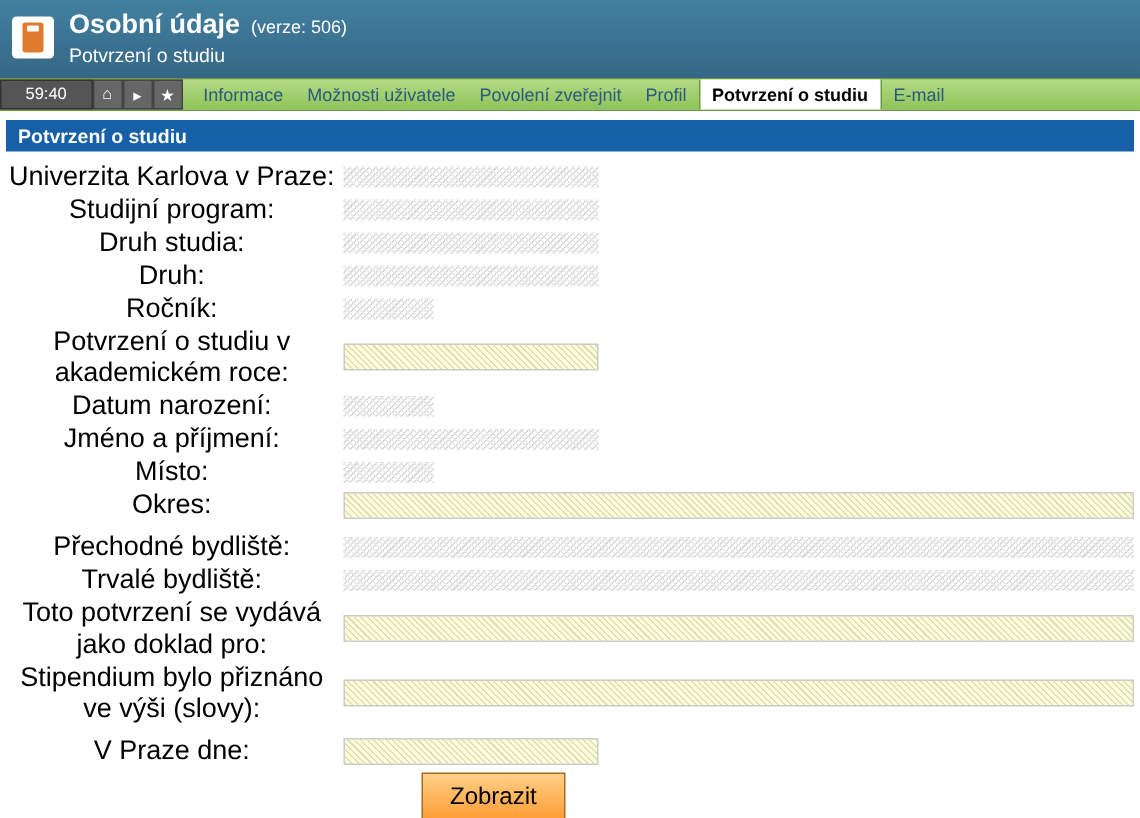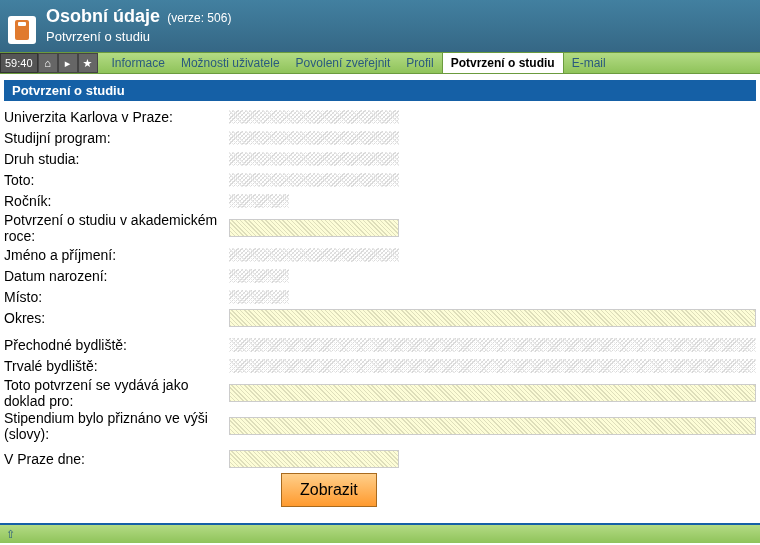--- a/index.html
+++ b/index.html
@@ -8,21 +8,21 @@
     font-size: 12px;
     background: #fff;
     width: 760px;
   }
   .header {
     background: #3a6f8f;
     background: linear-gradient(to bottom, #4280a0 0%, #356785 100%);
     color: #fff;
     padding: 6px 20px 8px 8px;
     display: flex;
-    align-items: flex-end;
+    align-items: center;
   }
   .header-icon {
     width: 28px;
     height: 28px;
     background: #fff;
     border-radius: 3px;
     margin-right: 10px;
     display: flex;
     align-items: center;
     justify-content: center;
@@ -63,21 +63,21 @@
     border-top: 1px solid #6b9b3e;
     border-bottom: 1px solid #6b9b3e;
     display: flex;
     align-items: stretch;
     height: 22px;
   }
   .timer {
     background: #555;
     color: #fff;
     font-size: 11px;
-    padding: 0 4px;
+    padding: 0 16px;
     display: flex;
     align-items: center;
     border: 1px solid #333;
   }
   .toolbar-icons {
     display: flex;
     background: #666;
   }
   .toolbar-icon {
     width: 20px;
@@ -125,24 +125,24 @@
     margin-top: 6px;
   }
   .row {
     display: flex;
     align-items: center;
     min-height: 20px;
     margin-bottom: 1px;
   }
   .label {
     width: 225px;
-    text-align: left;
+    text-align: center;
     padding-right: 4px;
     color: #000;
-    font-size: 14px;
+    font-size: 18px;
   }
   .value {
     flex: 1;
     font-size: 12px;
     color: #555;
     padding: 1px 3px;
   }
   .value.noisy {
     background-image: repeating-linear-gradient(45deg, #e8e8e8 0, #e8e8e8 1px, transparent 1px, transparent 3px),
                       repeating-linear-gradient(-45deg, #d8d8d8 0, #d8d8d8 1px, transparent 1px, transparent 3px);
@@ -233,38 +233,38 @@
       </div>
       <div class="row">
         <div class="label">Studijní program:</div>
         <div class="value noisy short"></div>
       </div>
       <div class="row">
         <div class="label">Druh studia:</div>
         <div class="value noisy short"></div>
       </div>
       <div class="row">
-        <div class="label">Toto:</div>
+        <div class="label">Druh:</div>
         <div class="value noisy short"></div>
       </div>
       <div class="row">
         <div class="label">Ročník:</div>
         <div class="value noisy tiny"></div>
       </div>
       <div class="row">
         <div class="label">Potvrzení o studiu v akademickém roce:</div>
         <div class="value input-like noisy short"></div>
       </div>
       <div class="row">
-        <div class="label">Jméno a příjmení:</div>
-        <div class="value noisy short"></div>
-      </div>
-      <div class="row">
         <div class="label">Datum narození:</div>
         <div class="value noisy tiny"></div>
+      </div>
+      <div class="row">
+        <div class="label">Jméno a příjmení:</div>
+        <div class="value noisy short"></div>
       </div>
       <div class="row">
         <div class="label">Místo:</div>
         <div class="value noisy tiny"></div>
       </div>
       <div class="row">
         <div class="label">Okres:</div>
         <div class="value input-like noisy"></div>
       </div>
       <div class="spacer-row"></div>

